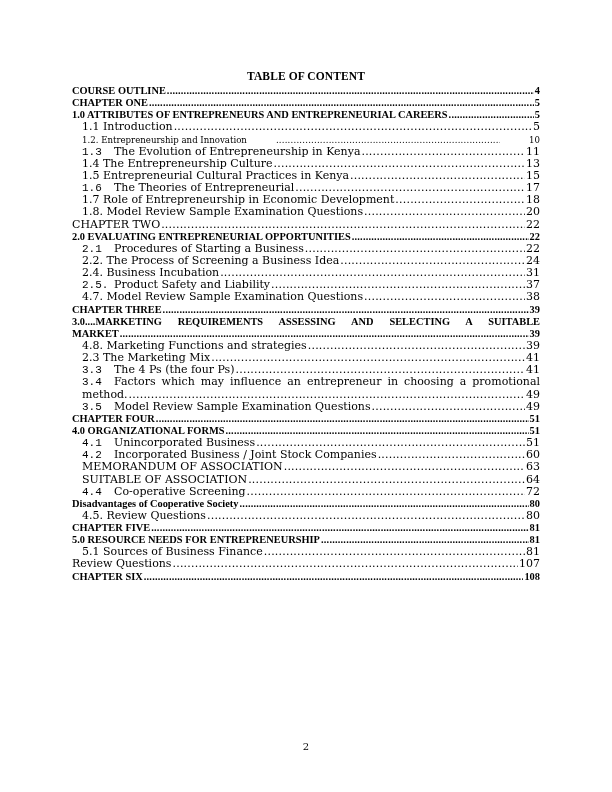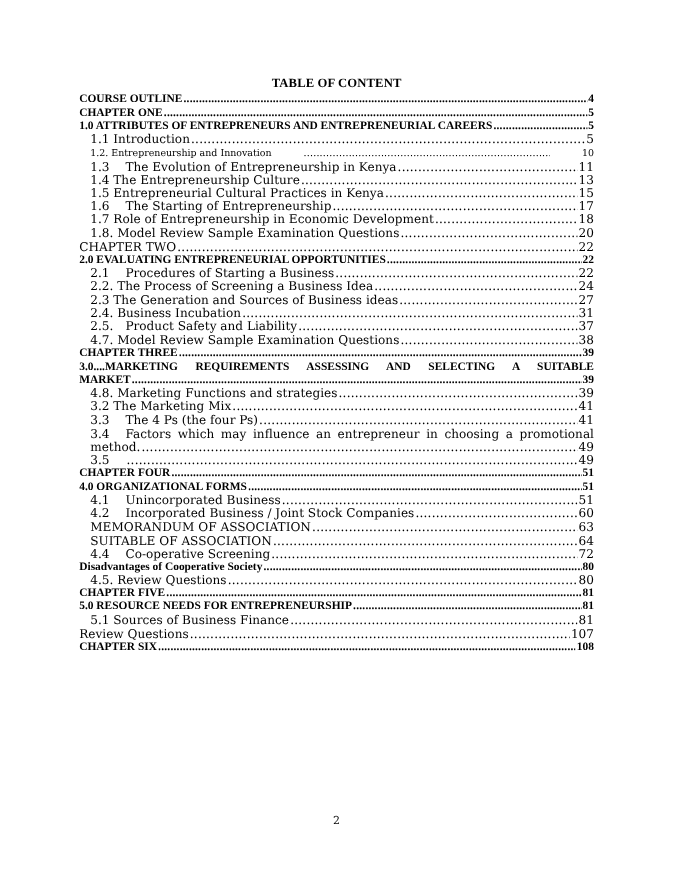--- a/index.html
+++ b/index.html
@@ -8,21 +8,21 @@
   .page { position: absolute; left: 0; top: 0; width: 612px; height: 792px; background: #fff; }
   .title { position: absolute; left: 0; width: 612px; top: 70px; text-align: center;
            font-family: "Liberation Serif", serif; font-weight: bold; font-size: 11.5px; letter-spacing: 0.1px; }
   .toc { position: absolute; left: 72px; top: 85px; width: 468px; }
   .row { display: flex; align-items: baseline; height: 12.15px; line-height: 12.15px;
          font-size: 11px; white-space: nowrap; overflow: hidden; }
   .row.lvl1 { font-family: "Liberation Serif", serif; font-weight: bold; font-size: 10.4px; }
   .row.lvl2 { padding-left: 10px; }
   .row.lvl0 { }
   .row.small { font-size: 8.6px; gap: 28px; }
-  .row .num { display: inline-block; min-width: 32px; }
+  .row .num { display: inline-block; min-width: 32px; font-family: Liberation Mono, monospace; }
   .row .lbl { flex: 0 0 auto; }
   .row .dots { flex: 1 1 auto; overflow: hidden; white-space: nowrap; margin: 0 1px; }
   .row .dots::before { content: "......................................................................................................................................................................................................................................................................"; letter-spacing: 0.2px; }
   .row .pg { flex: 0 0 auto; }
   .row.wrap-first { height: 12.15px; }
   .row.wrap-first .lbl { flex: 1 1 auto; text-align: justify; text-align-last: justify; }
   .footer { position: absolute; left: 0; width: 612px; top: 741px; text-align: center; font-size: 10px;
             font-family: "DejaVu Serif", serif; }
 </style>
 </head>
@@ -67,21 +67,21 @@
         <span class="dots"></span>
         <span class="pg">13</span>
       </div>
       <div class="row lvl2">
         <span class="lbl">1.5 Entrepreneurial Cultural Practices in Kenya</span>
         <span class="dots"></span>
         <span class="pg">15</span>
       </div>
       <div class="row lvl2">
         <span class="num">1.6</span>
-        <span class="lbl">The Starting of Entrepreneurship</span>
+        <span class="lbl">The Theories of Entrepreneurial</span>
         <span class="dots"></span>
         <span class="pg">17</span>
       </div>
       <div class="row lvl2">
         <span class="lbl">1.7 Role of Entrepreneurship in Economic Development</span>
         <span class="dots"></span>
         <span class="pg">18</span>
       </div>
       <div class="row lvl2">
         <span class="lbl">1.8. Model Review Sample Examination Questions</span>
@@ -103,25 +103,20 @@
         <span class="lbl">Procedures of Starting a Business</span>
         <span class="dots"></span>
         <span class="pg">22</span>
       </div>
       <div class="row lvl2">
         <span class="lbl">2.2. The Process of Screening a Business Idea</span>
         <span class="dots"></span>
         <span class="pg">24</span>
       </div>
       <div class="row lvl2">
-        <span class="lbl">2.3 The Generation and Sources of Business ideas</span>
-        <span class="dots"></span>
-        <span class="pg">27</span>
-      </div>
-      <div class="row lvl2">
         <span class="lbl">2.4. Business Incubation</span>
         <span class="dots"></span>
         <span class="pg">31</span>
       </div>
       <div class="row lvl2">
         <span class="num">2.5.</span>
         <span class="lbl">Product Safety and Liability</span>
         <span class="dots"></span>
         <span class="pg">37</span>
       </div>
@@ -142,41 +137,42 @@
         <span class="lbl">MARKET</span>
         <span class="dots"></span>
         <span class="pg">39</span>
       </div>
       <div class="row lvl2">
         <span class="lbl">4.8. Marketing Functions and strategies</span>
         <span class="dots"></span>
         <span class="pg">39</span>
       </div>
       <div class="row lvl2">
-        <span class="lbl">3.2 The Marketing Mix</span>
+        <span class="lbl">2.3 The Marketing Mix</span>
         <span class="dots"></span>
         <span class="pg">41</span>
       </div>
       <div class="row lvl2">
         <span class="num">3.3</span>
         <span class="lbl">The 4 Ps (the four Ps)</span>
         <span class="dots"></span>
         <span class="pg">41</span>
       </div>
       <div class="row lvl2 wrap-first">
         <span class="num">3.4</span>
         <span class="lbl">Factors which may influence an entrepreneur in choosing a promotional</span>
       </div>
       <div class="row lvl2">
         <span class="lbl">method.</span>
         <span class="dots"></span>
         <span class="pg">49</span>
       </div>
       <div class="row lvl2">
         <span class="num">3.5</span>
+        <span class="lbl">Model Review Sample Examination Questions</span>
         <span class="dots"></span>
         <span class="pg">49</span>
       </div>
       <div class="row lvl1">
         <span class="lbl">CHAPTER FOUR</span>
         <span class="dots"></span>
         <span class="pg">51</span>
       </div>
       <div class="row lvl1">
         <span class="lbl">4.0 ORGANIZATIONAL FORMS</span>

